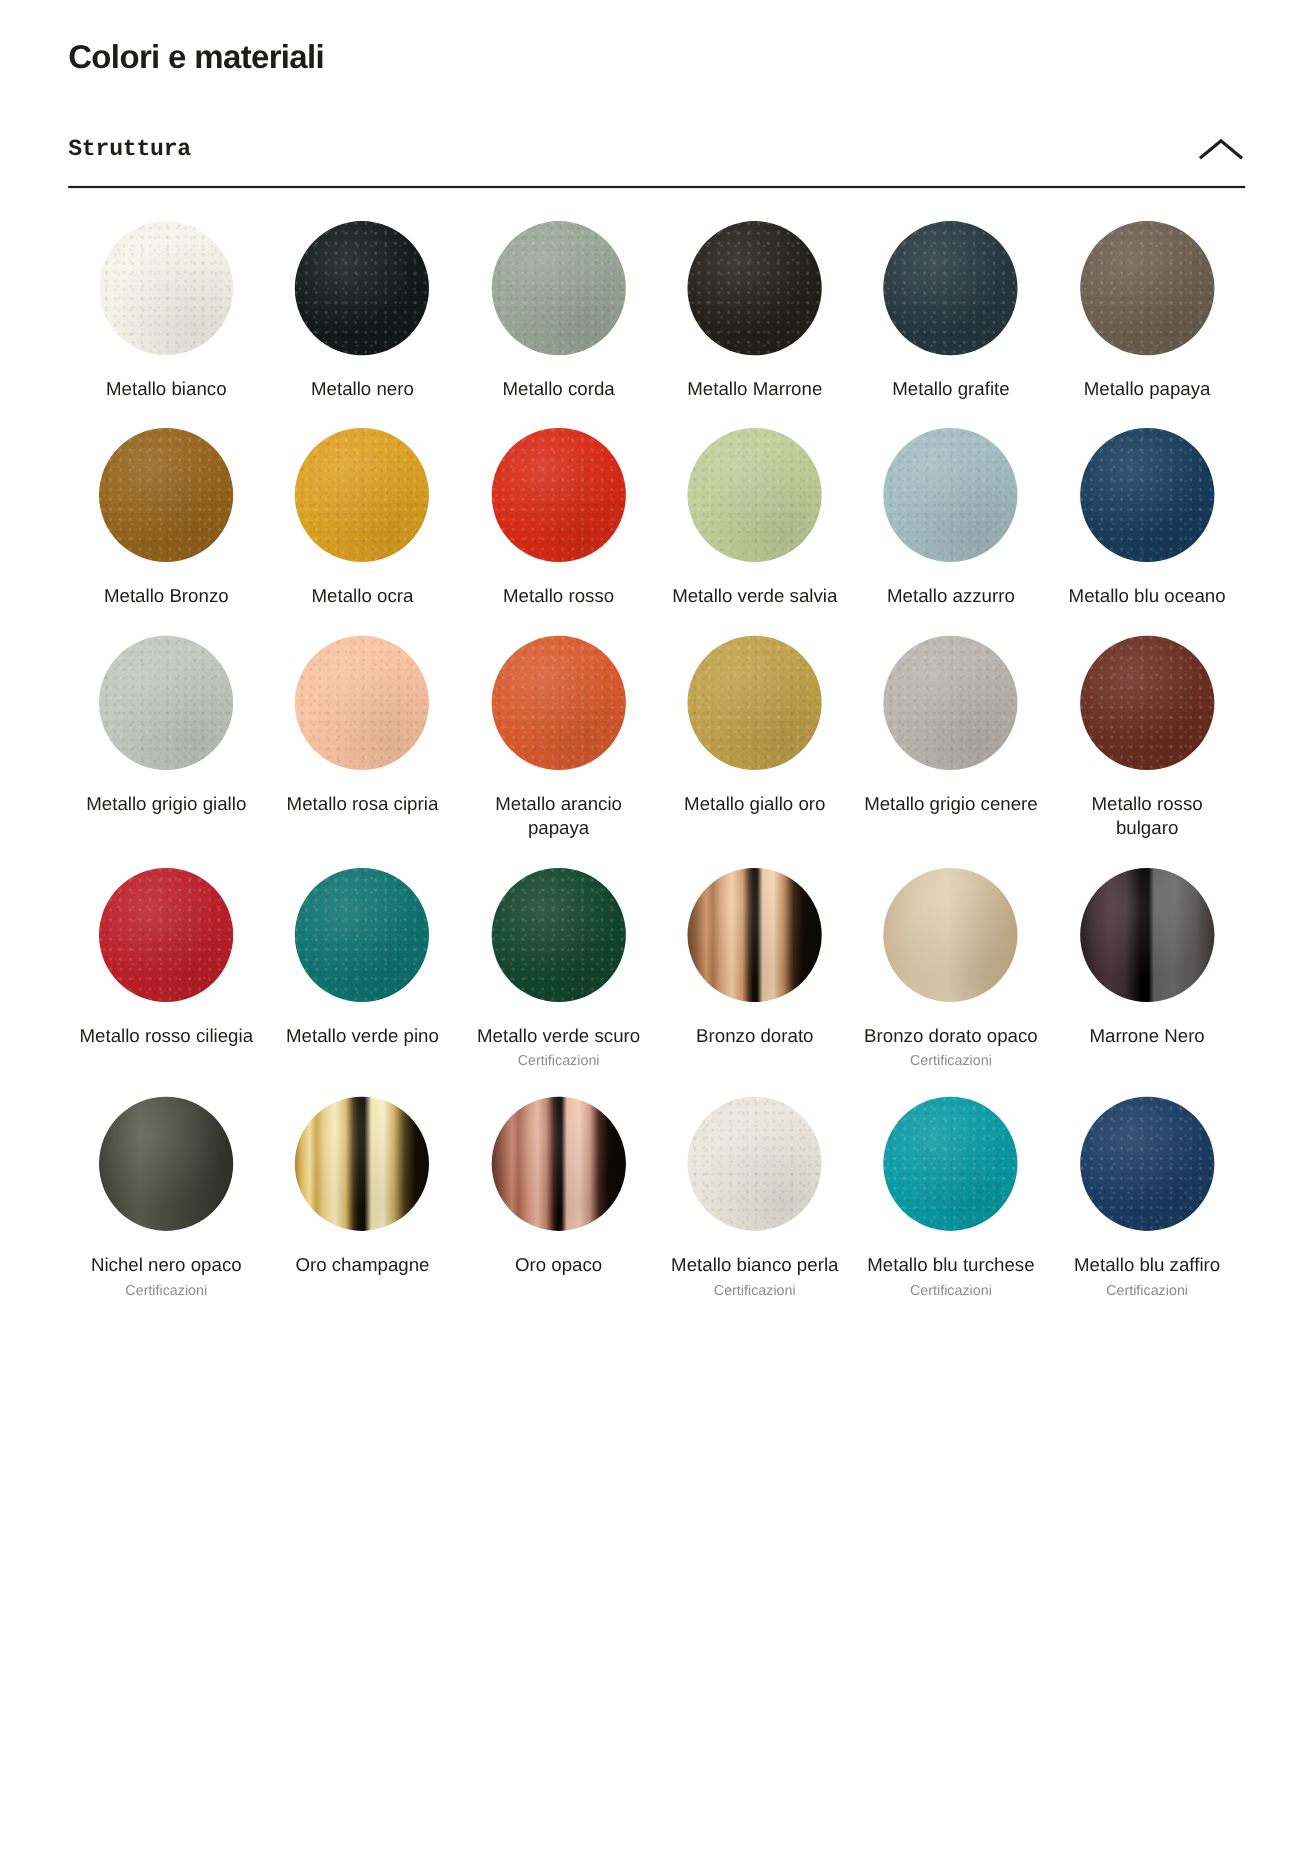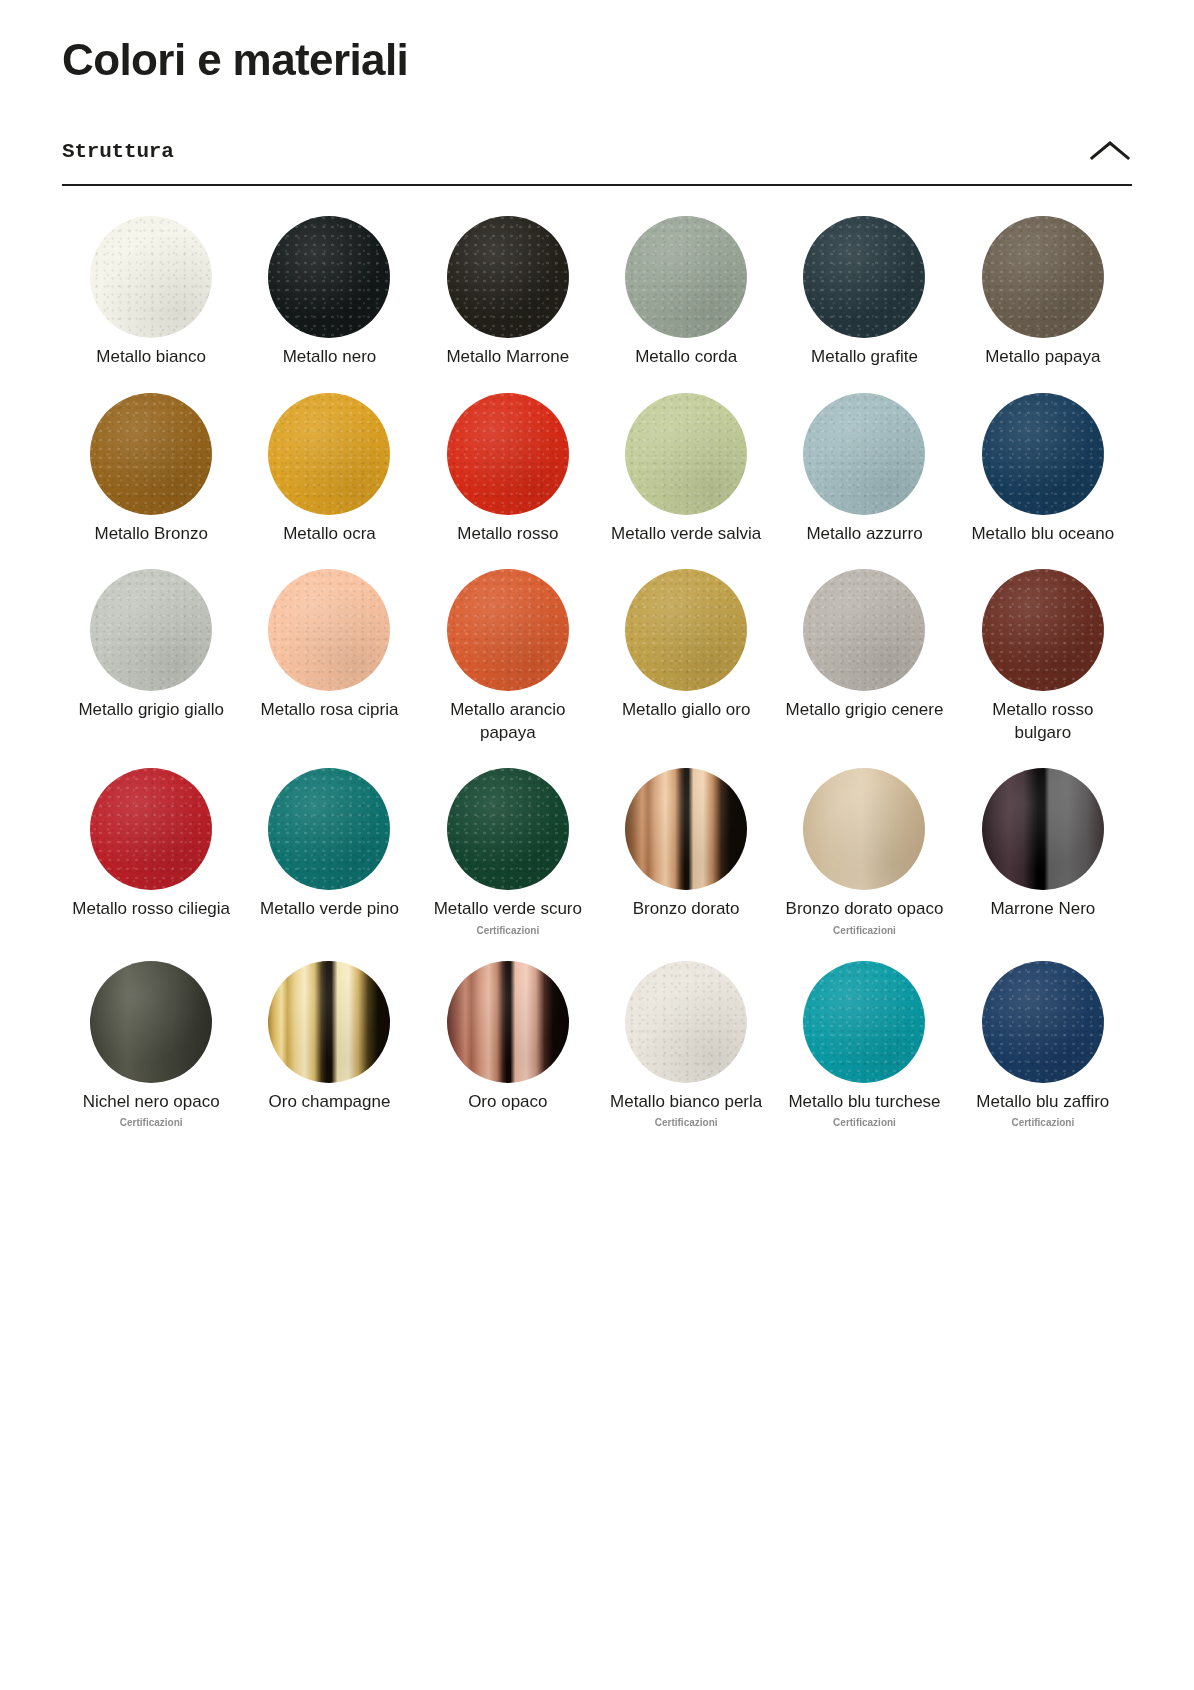--- a/index.html
+++ b/index.html
@@ -13,21 +13,21 @@
     color: #1d1d1b;
     -webkit-font-smoothing: antialiased;
   }
   .page {
     width: 1194px;
     min-height: 1690px;
     padding: 0;
     position: relative;
   }
   .page-title {
-    font-size: 44px;
+    font-size: 30px;
     font-weight: bold;
     letter-spacing: -0.6px;
     color: #1d1d1b;
     margin: 0;
     padding: 36px 0 0 62px;
     line-height: 1.1;
   }
   .section {
     margin-top: 52px;
     padding: 0 62px 0 62px;
@@ -85,34 +85,33 @@
       radial-gradient(circle at 83% 81%, rgba(0,0,0,.12) 0 1.1px, transparent 1.5px);
     background-size: 9px 9px, 11px 11px, 13px 13px, 8px 8px;
   }
   .swatch-disc .shade {
     position: absolute; inset: 0;
     border-radius: 50%;
     background: radial-gradient(circle at 38% 30%, rgba(255,255,255,.13), rgba(255,255,255,0) 58%),
                 radial-gradient(circle at 72% 80%, rgba(0,0,0,.10), rgba(0,0,0,0) 62%);
   }
   .swatch-label {
-    margin-top: 8px;
+    margin-top: 20px;
     font-size: 17px;
     line-height: 1.32;
     text-align: center;
     color: #1d1d1b;
     max-width: 160px;
   }
   .swatch-sub {
     margin-top: 3px;
-    font-size: 10px;
+    font-size: 13px;
     line-height: 1.3;
     text-align: center;
     color: #8d8d8d;
-    font-weight: bold;
   }
 </style>
 </head>
 <body>
 
 <div class="page">
 
   <h1 class="page-title">Colori e materiali</h1>
 
   <div class="section">
@@ -135,32 +134,32 @@
           <div class="swatch-label">Metallo bianco</div>
         </div>
         <div class="swatch-cell">
           <div class="swatch-disc" style="background-color: rgb(20, 25, 26);">
             <span class="tex"></span>
             <span class="shade"></span>
           </div>
           <div class="swatch-label">Metallo nero</div>
         </div>
         <div class="swatch-cell">
+          <div class="swatch-disc" style="background-color: rgb(154, 167, 152);">
+            <span class="tex"></span>
+            <span class="shade"></span>
+          </div>
+          <div class="swatch-label">Metallo corda</div>
+        </div>
+        <div class="swatch-cell">
           <div class="swatch-disc" style="background-color: rgb(36, 33, 27);">
             <span class="tex"></span>
             <span class="shade"></span>
           </div>
           <div class="swatch-label">Metallo Marrone</div>
-        </div>
-        <div class="swatch-cell">
-          <div class="swatch-disc" style="background-color: rgb(154, 167, 152);">
-            <span class="tex"></span>
-            <span class="shade"></span>
-          </div>
-          <div class="swatch-label">Metallo corda</div>
         </div>
         <div class="swatch-cell">
           <div class="swatch-disc" style="background-color: rgb(38, 57, 63);">
             <span class="tex"></span>
             <span class="shade"></span>
           </div>
           <div class="swatch-label">Metallo grafite</div>
         </div>
         <div class="swatch-cell">
           <div class="swatch-disc" style="background-color: rgb(108, 96, 80);">

